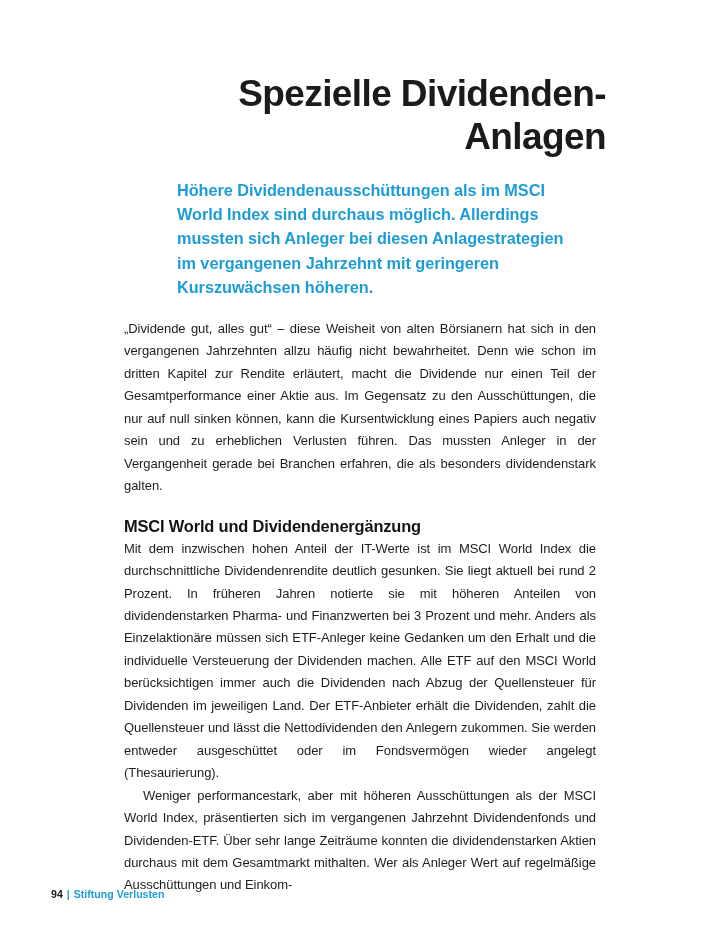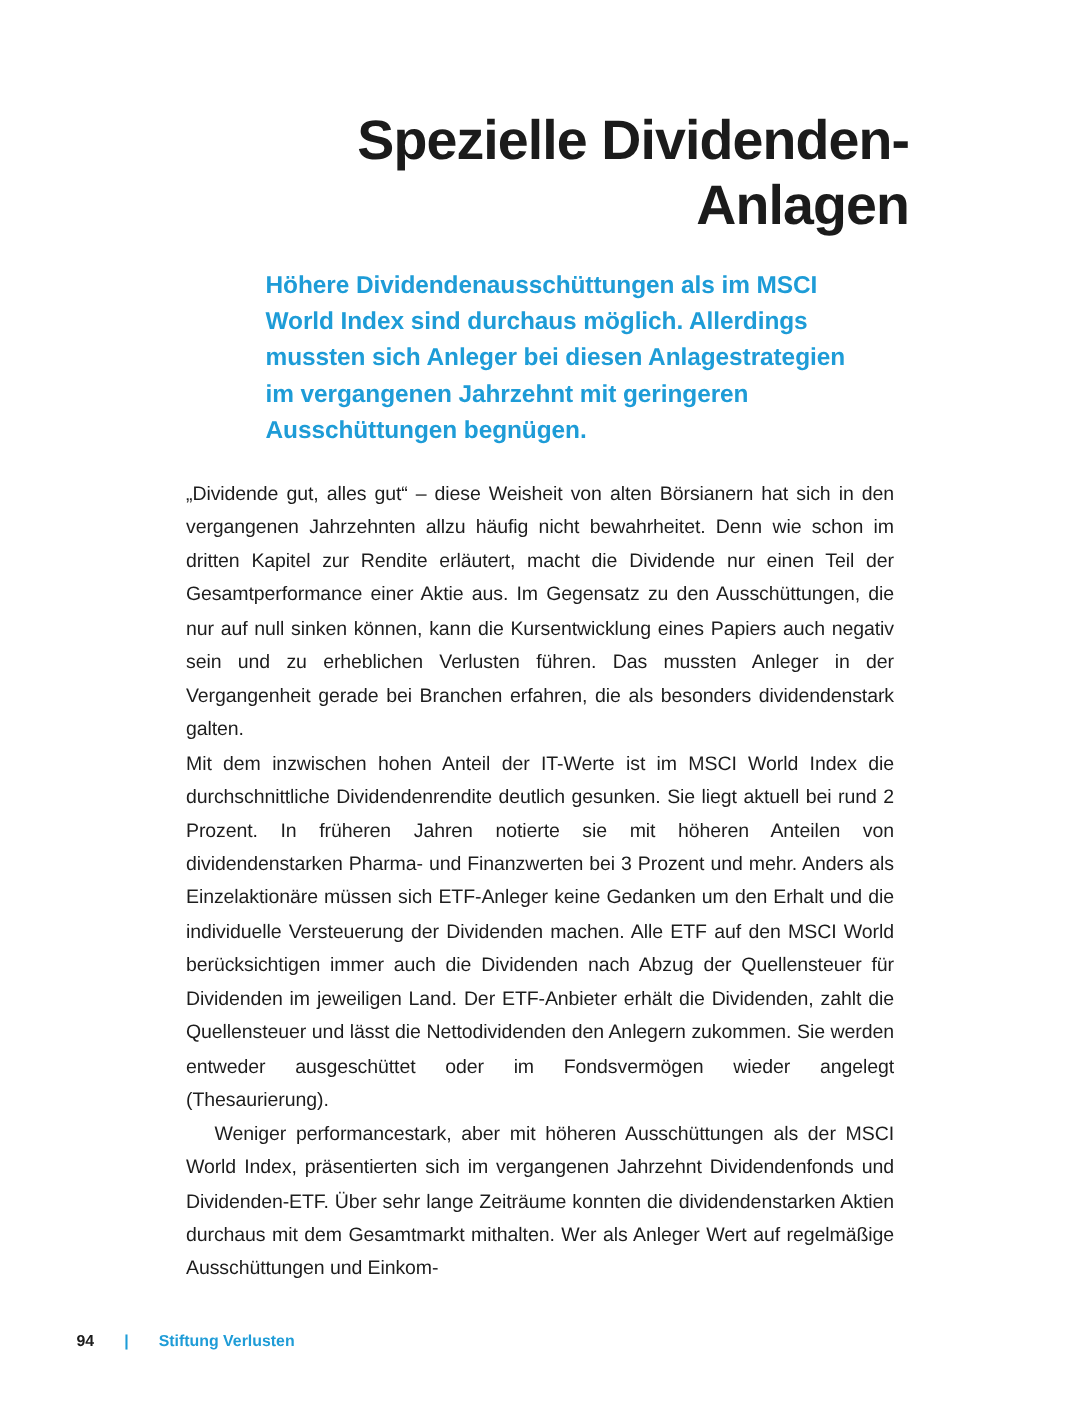--- a/index.html
+++ b/index.html
@@ -96,45 +96,46 @@
     letter-spacing: -0.15px;
   }
 
   
   .footer {
     position: absolute;
     left: 51px;
     top: 888px;
     display: flex;
     align-items: baseline;
-    gap: 20px;
+    gap: 4px;
     font-family: "Liberation Sans", sans-serif;
     font-weight: bold;
     font-size: 10.6px;
     line-height: 13px;
   }
   .footer .page-number { color: #1b1b1b; }
   .footer .sep        { color: #1e9cd7; font-weight: bold; }
   .footer .publisher  { color: #1e9cd7; }
 </style>
 </head>
 <body>
 
 <div class="page">
 
   <div class="content">
 
     <h1 class="chapter-title">Spezielle Dividenden-Anlagen</h1>
 
-    <p class="lead">Höhere Dividendenausschüttungen als im MSCI World Index sind durchaus möglich. Allerdings mussten sich Anleger bei diesen Anlagestrategien im vergangenen Jahrzehnt mit geringeren Ausschüttungen begnügen.</p>
+    <p class="lead">Höhere Dividendenausschüttungen als im MSCI World Index sind durchaus möglich. Allerdings mussten sich Anleger bei diesen Anlagestrategien im vergangenen Jahrzehnt mit geringeren Kurszuwächsen höheren.</p>
 
     <div class="body-block">
 
       <p class="body">„Dividende gut, alles gut“ – diese Weisheit von alten Börsianern hat sich in den vergangenen Jahrzehnten allzu häufig nicht bewahrheitet. Denn wie schon im dritten Kapitel zur Rendite erläutert, macht die Dividende nur einen Teil der Gesamtperformance einer Aktie aus. Im Gegensatz zu den Ausschüttungen, die nur auf null sinken können, kann die Kursentwicklung eines Papiers auch negativ sein und zu erheblichen Verlusten führen. Das mussten Anleger in der Vergangenheit gerade bei Branchen erfahren, die als besonders dividendenstark galten.</p>
 
+      <h2 class="section-heading">MSCI World und Dividendenergänzung</h2>
 
       <p class="body">Mit dem inzwischen hohen Anteil der IT-Werte ist im MSCI World Index die durchschnittliche Dividendenrendite deutlich gesunken. Sie liegt aktuell bei rund 2 Prozent. In früheren Jahren notierte sie mit höheren Anteilen von dividendenstarken Pharma- und Finanzwerten bei 3 Prozent und mehr. Anders als Einzelaktionäre müssen sich ETF-Anleger keine Gedanken um den Erhalt und die individuelle Versteuerung der Dividenden machen. Alle ETF auf den MSCI World berücksichtigen immer auch die Dividenden nach Abzug der Quellensteuer für Dividenden im jeweiligen Land. Der ETF-Anbieter erhält die Dividenden, zahlt die Quellensteuer und lässt die Nettodividenden den Anlegern zukommen. Sie werden entweder ausgeschüttet oder im Fondsvermögen wieder angelegt (Thesaurierung).</p>
 
       <p class="body indent">Weniger performancestark, aber mit höheren Ausschüttungen als der MSCI World Index, präsentierten sich im vergangenen Jahrzehnt Dividendenfonds und Dividenden-ETF. Über sehr lange Zeiträume konnten die dividendenstarken Aktien durchaus mit dem Gesamtmarkt mithalten. Wer als Anleger Wert auf regelmäßige Ausschüttungen und Einkom-</p>
 
     </div>
   </div>
 
   <div class="footer">
     <span class="page-number">94</span>

